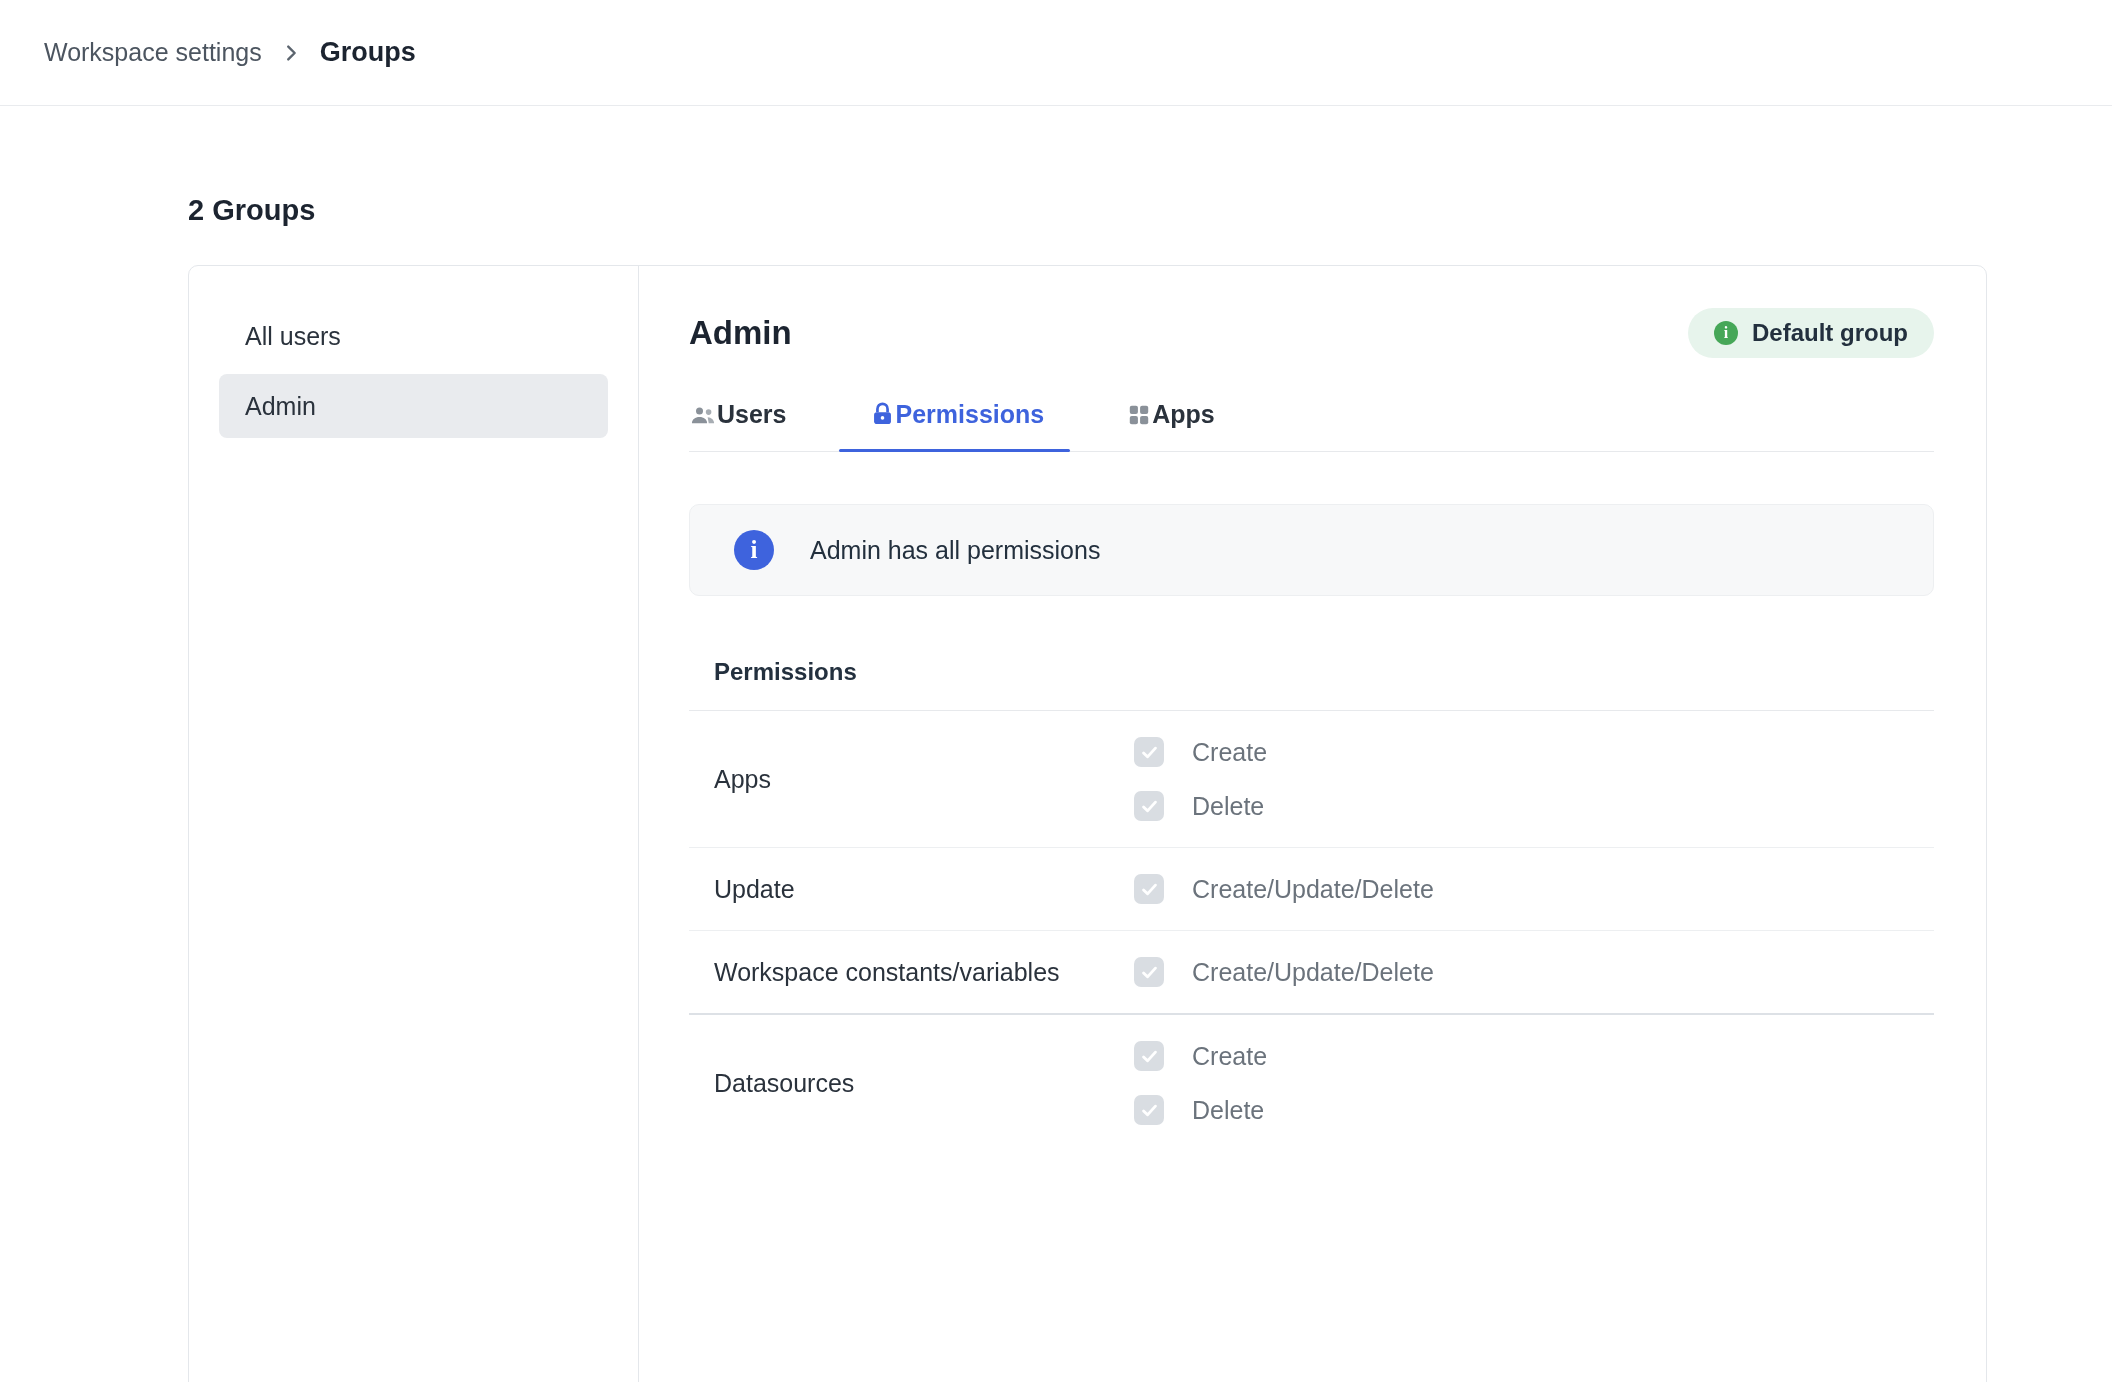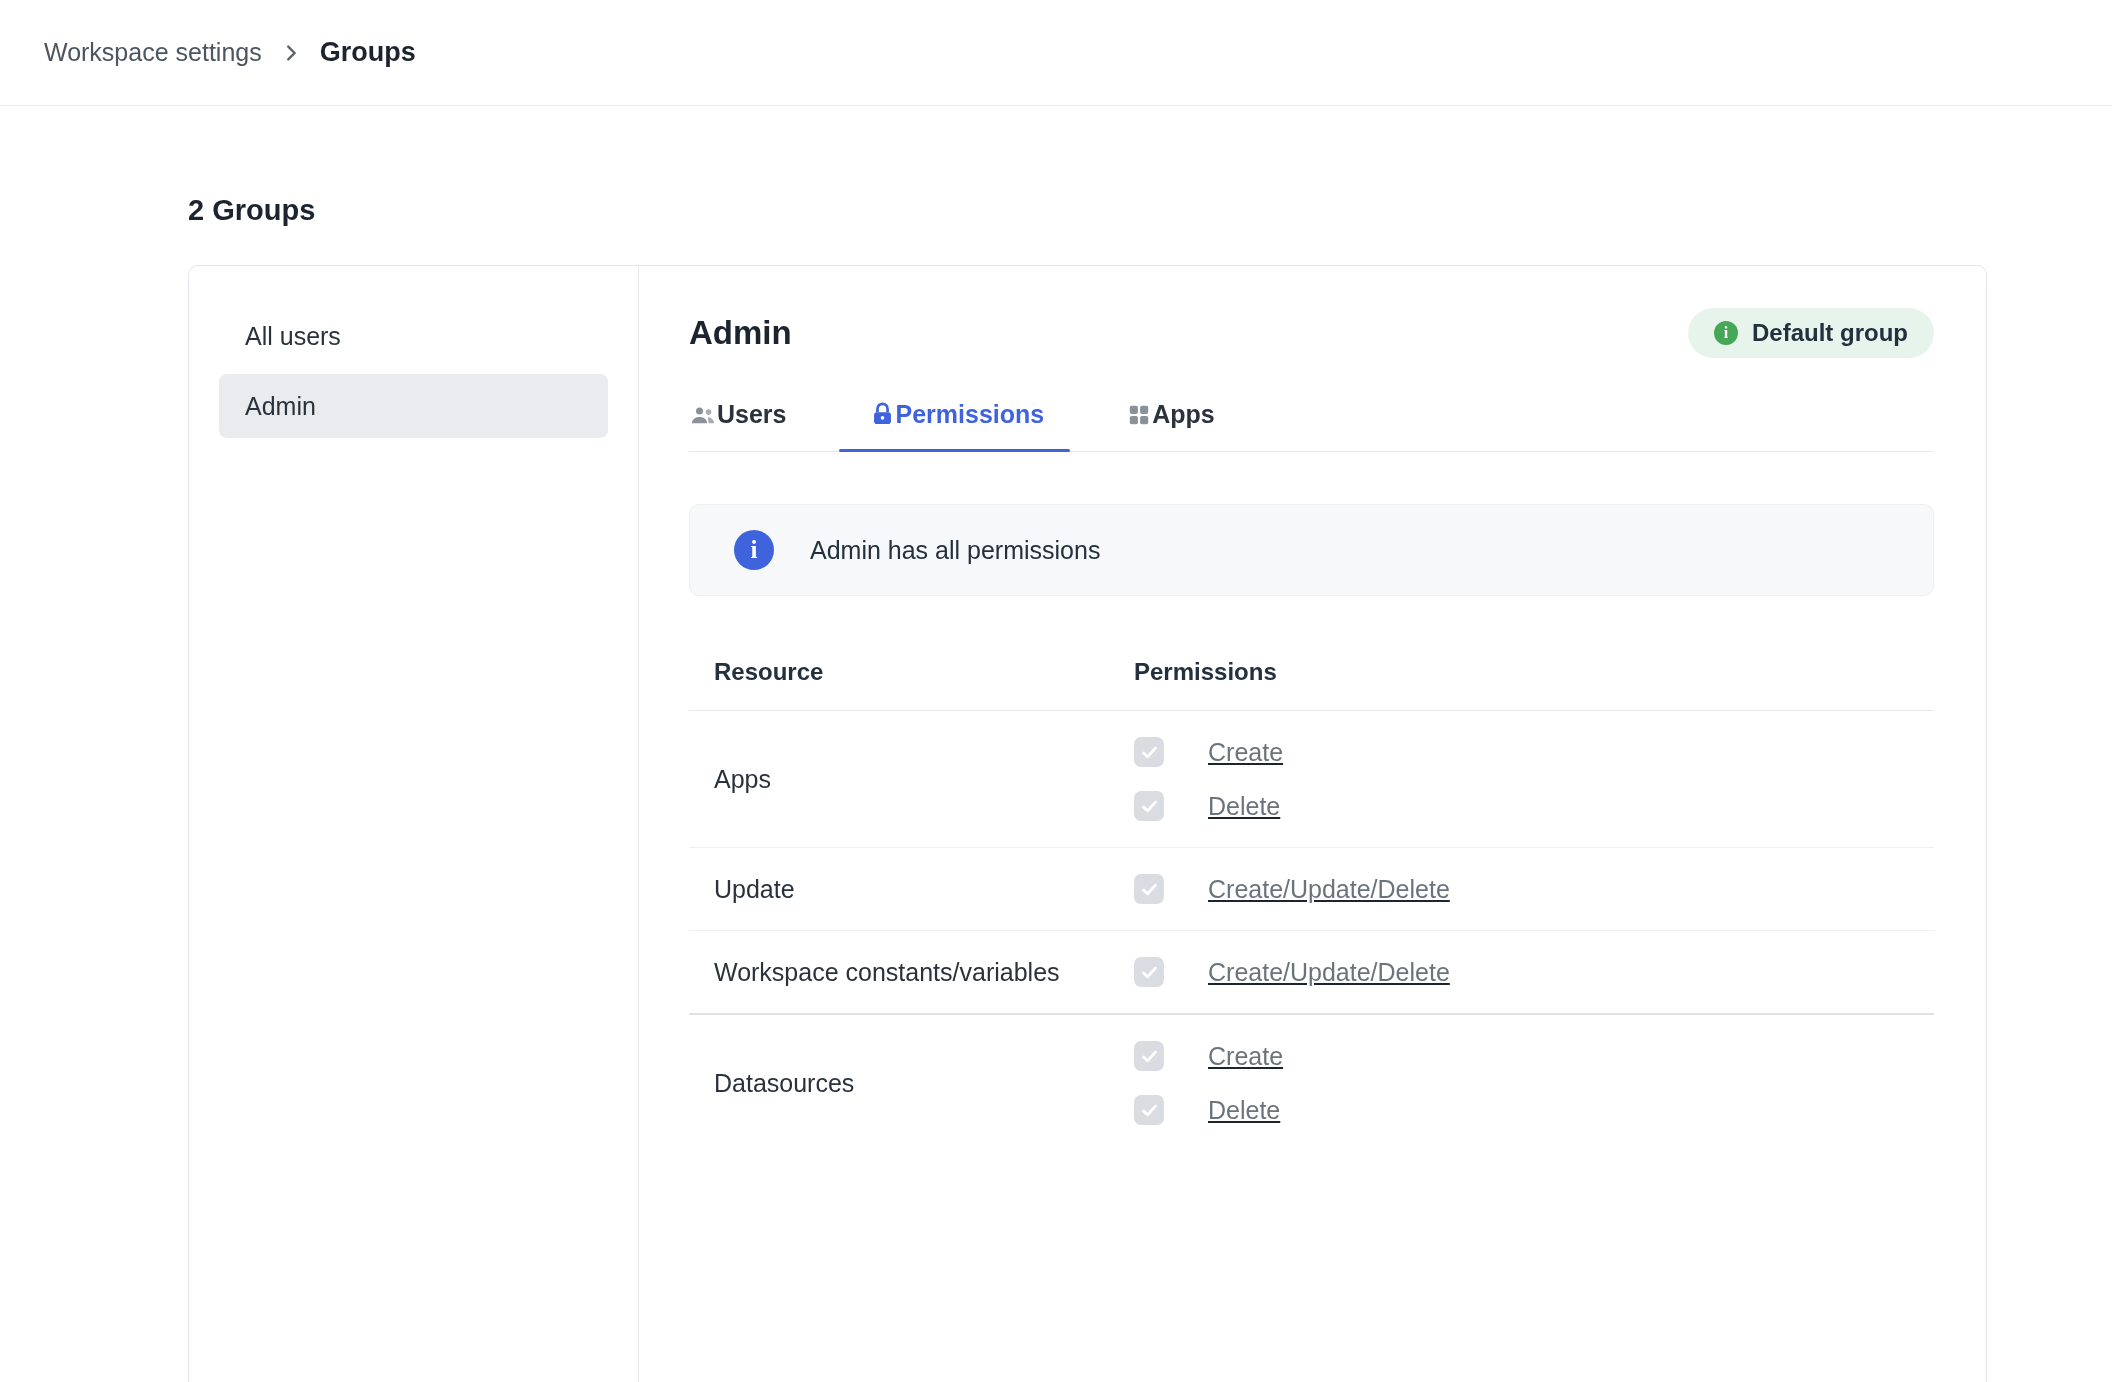--- a/index.html
+++ b/index.html
@@ -59,21 +59,21 @@
   .perm-table { margin-top:62px; }
   .table-head { display:flex; padding:0 0 24px 25px; border-bottom:1px solid #e7e9ec;
                 font-size:24px; font-weight:700; color:#23303e; }
   .th-resource { width:420px; }
   .table-row { display:flex; align-items:center; padding:26px 0 26px 25px;
                border-bottom:1px solid #edeff1; }
   .table-row.thick-divider { border-bottom:2px solid #dde1e6; }
   .table-row.no-divider { border-bottom:none; }
   .row-resource { width:420px; font-size:25px; color:#2a323c; }
   .row-perms { display:flex; flex-direction:column; gap:24px; }
-  .perm-line { display:flex; align-items:center; gap:44px;text-decoration:underline; }
+  .perm-line { display:flex; align-items:center; gap:28px; }
   .checkbox { width:30px; height:30px; border-radius:7px; background:#d9dde2;
               display:flex; align-items:center; justify-content:center; flex-shrink:0; cursor:default; }
   .perm-label { font-size:25px; color:#6b737c; }
 </style>
 </head>
 <body>
 
 <header class="topbar">
   <nav class="breadcrumb">
     <span class="bc-parent">Workspace settings</span>
@@ -149,21 +149,20 @@
       </div>
 
       <div class="banner">
         <span class="banner-icon">i</span>
         <span>Admin has all permissions</span>
       </div>
 
       <div class="perm-table">
 
         <div class="table-head">
-          <div class="th-resource">Resource</div>
           <div>Permissions</div>
         </div>
 
         <div class="table-row">
           <div class="row-resource">Apps</div>
           <div class="row-perms">
             <div class="perm-line">
               <span class="checkbox">
                 <svg width="19" height="19" viewBox="0 0 24 24" fill="none" stroke="#fff" stroke-width="3.6" stroke-linecap="round" stroke-linejoin="round">
                     <polyline points="4.5 12.5 9.5 17.5 19.5 6.5"></polyline>

